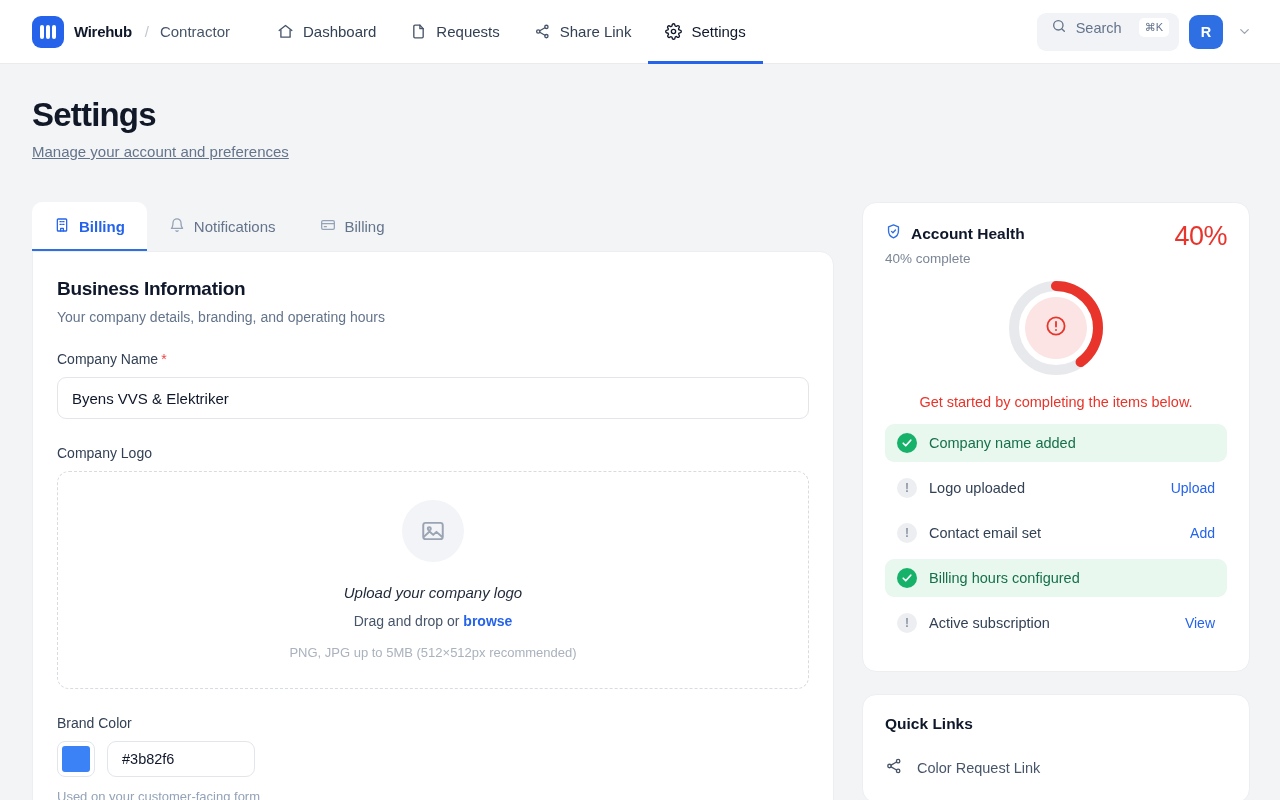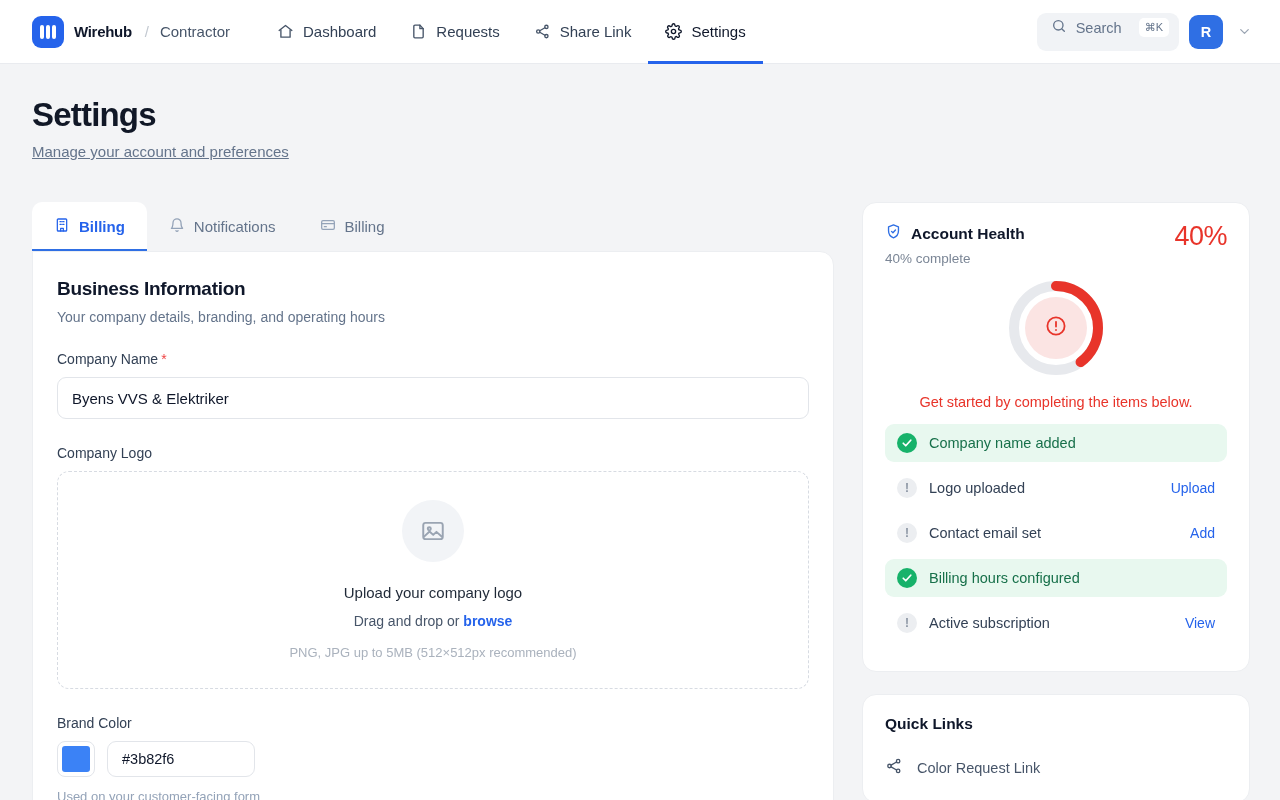--- a/index.html
+++ b/index.html
@@ -130,21 +130,21 @@
     display: flex; flex-direction: column;
     align-items: center; justify-content: center;
     cursor: pointer;
   }
   .dz-icon {
     width: 62px; height: 62px; border-radius: 50%;
     background: #f2f4f7;
     display: flex; align-items: center; justify-content: center;
     margin-bottom: 22px;
   }
-  .dz-title { font-size: 15px; color: #1f2937; font-weight: 400; }
+  .dz-title { font-size: 15px; color: #1f2937; font-weight: 400; font-style: italic; }
   .dz-sub { font-size: 14px; color: #475569; margin-top: 12px; }
   .dz-sub a { color: #2563eb; font-weight: 700; text-decoration: none; }
   .dz-hint { font-size: 13px; color: #aab2bd; margin-top: 16px; }
 
   .color-row { display: flex; align-items: center; gap: 12px; margin-top: 10px; }
   .swatch {
     width: 38px; height: 36px; border-radius: 8px;
     border: 1px solid #e2e5ea; background: #fff;
     display: flex; align-items: center; justify-content: center;
     cursor: pointer;

